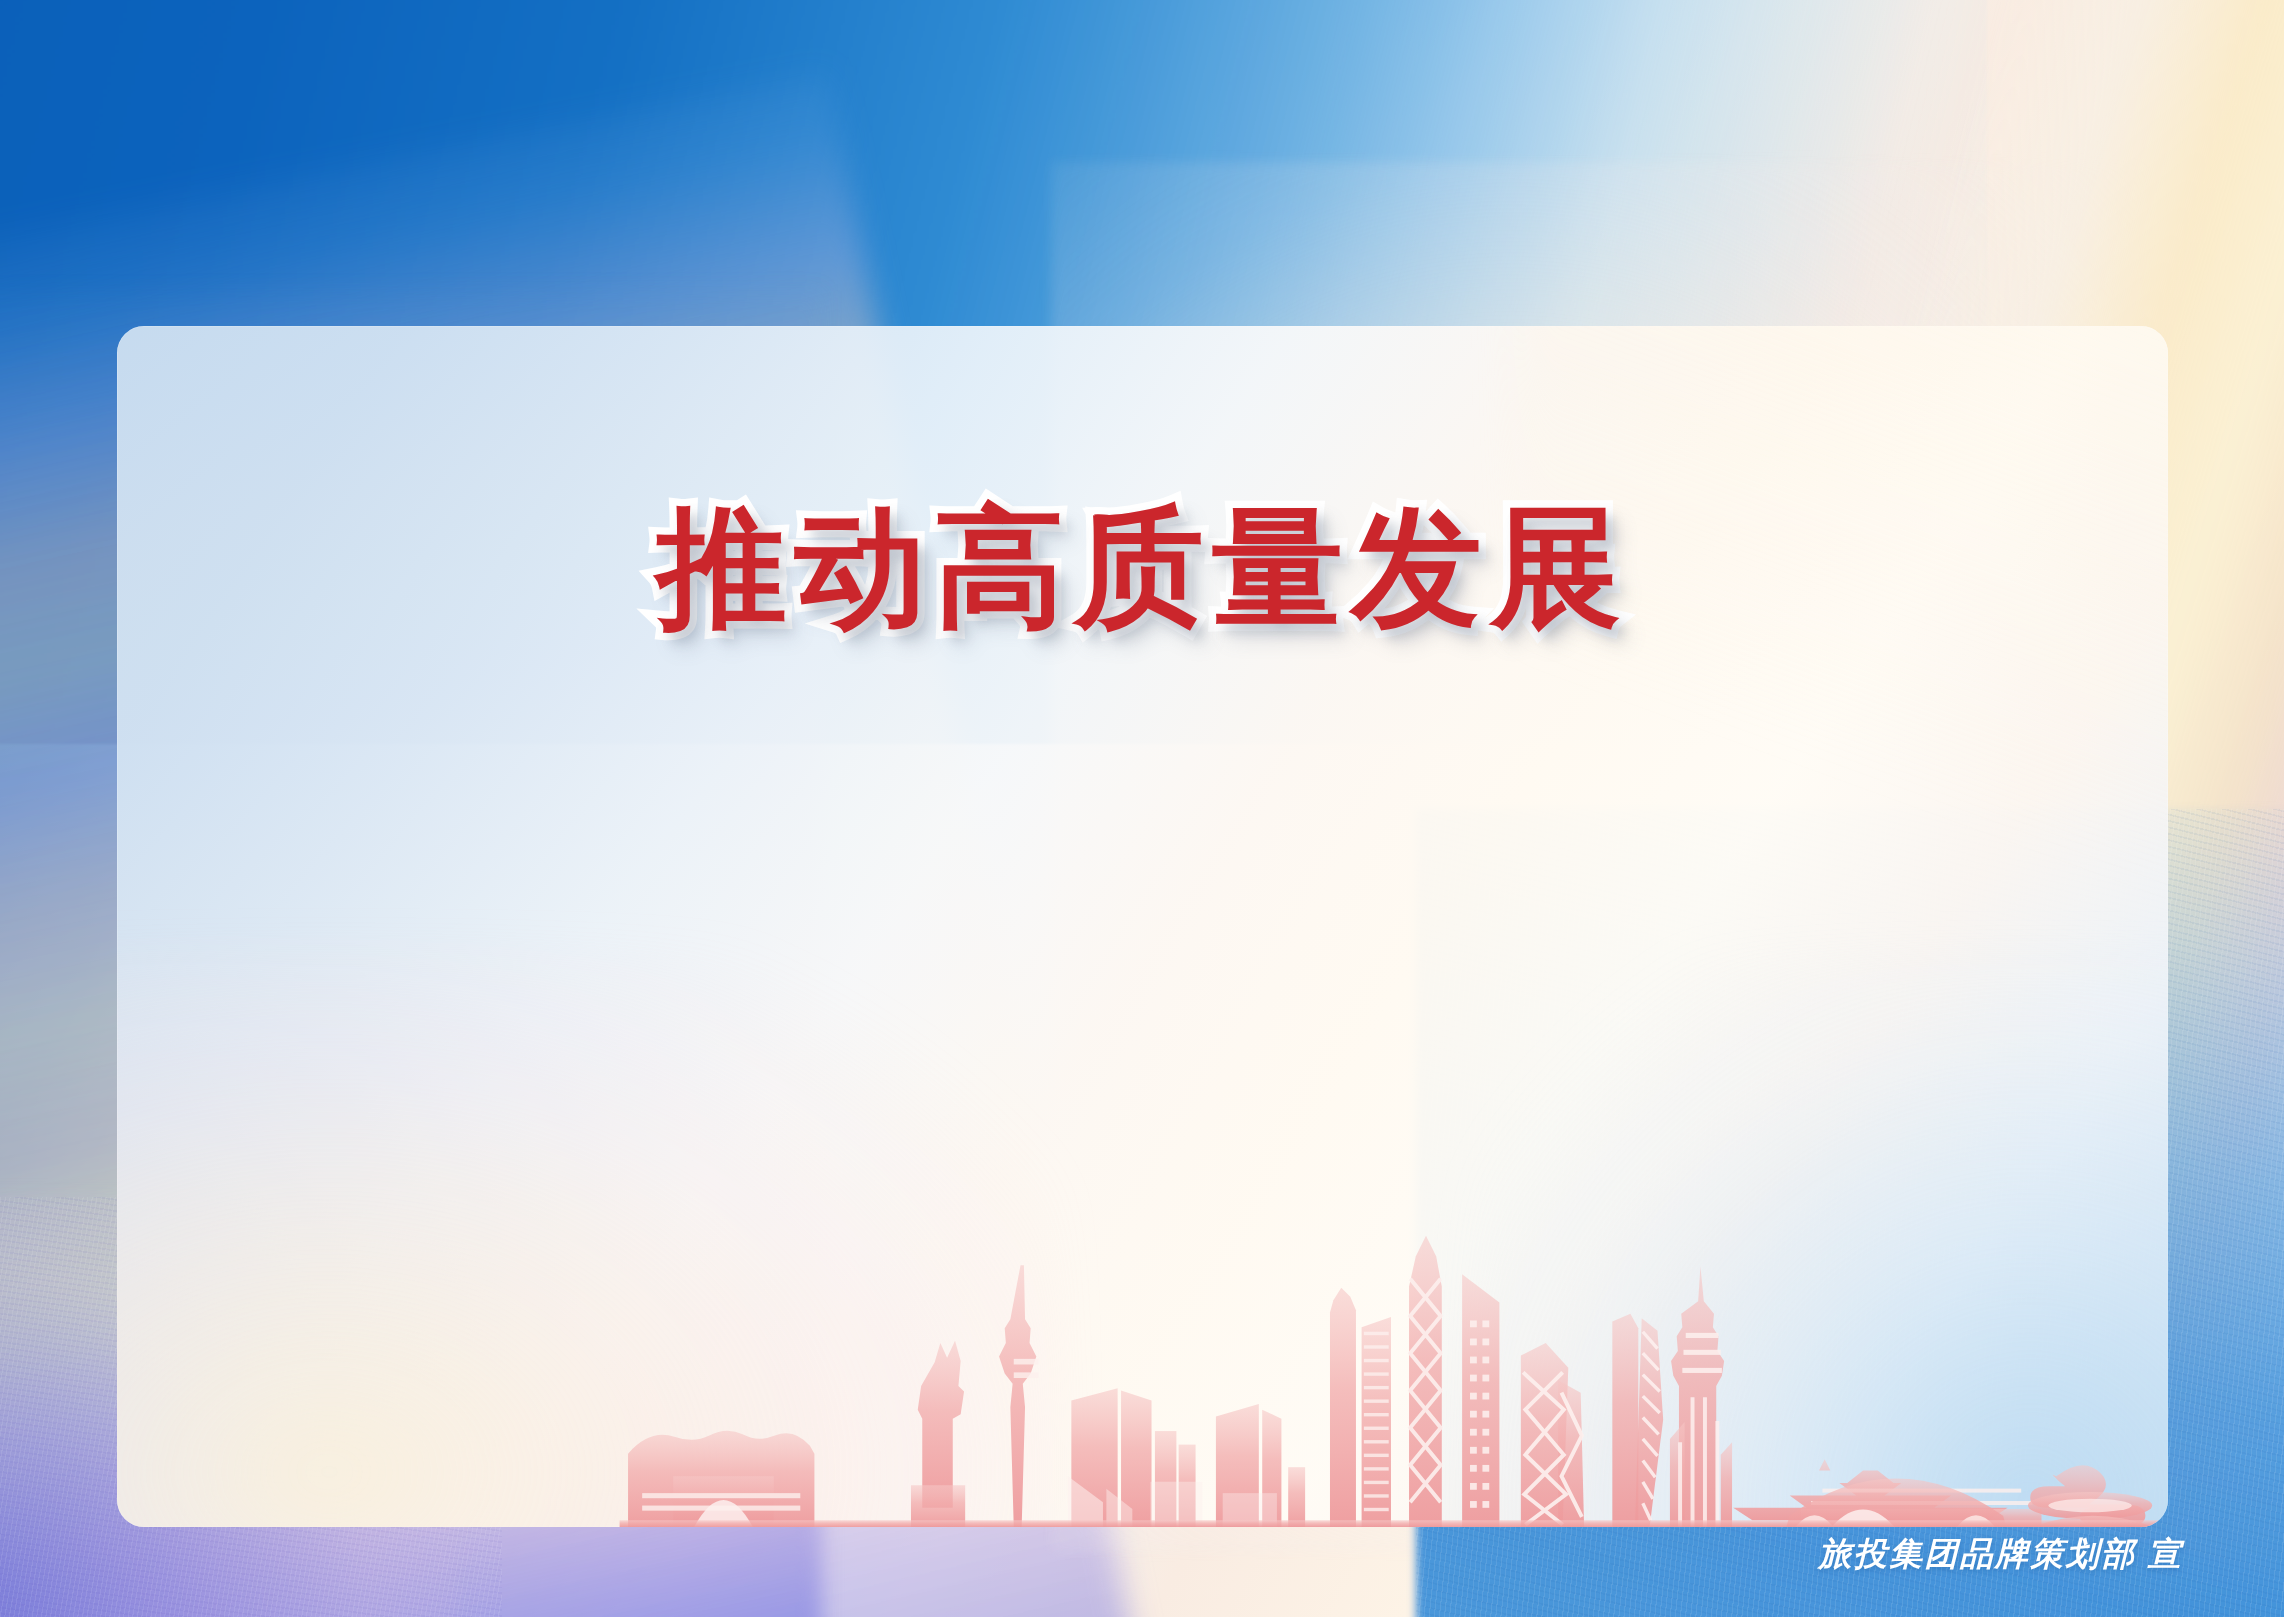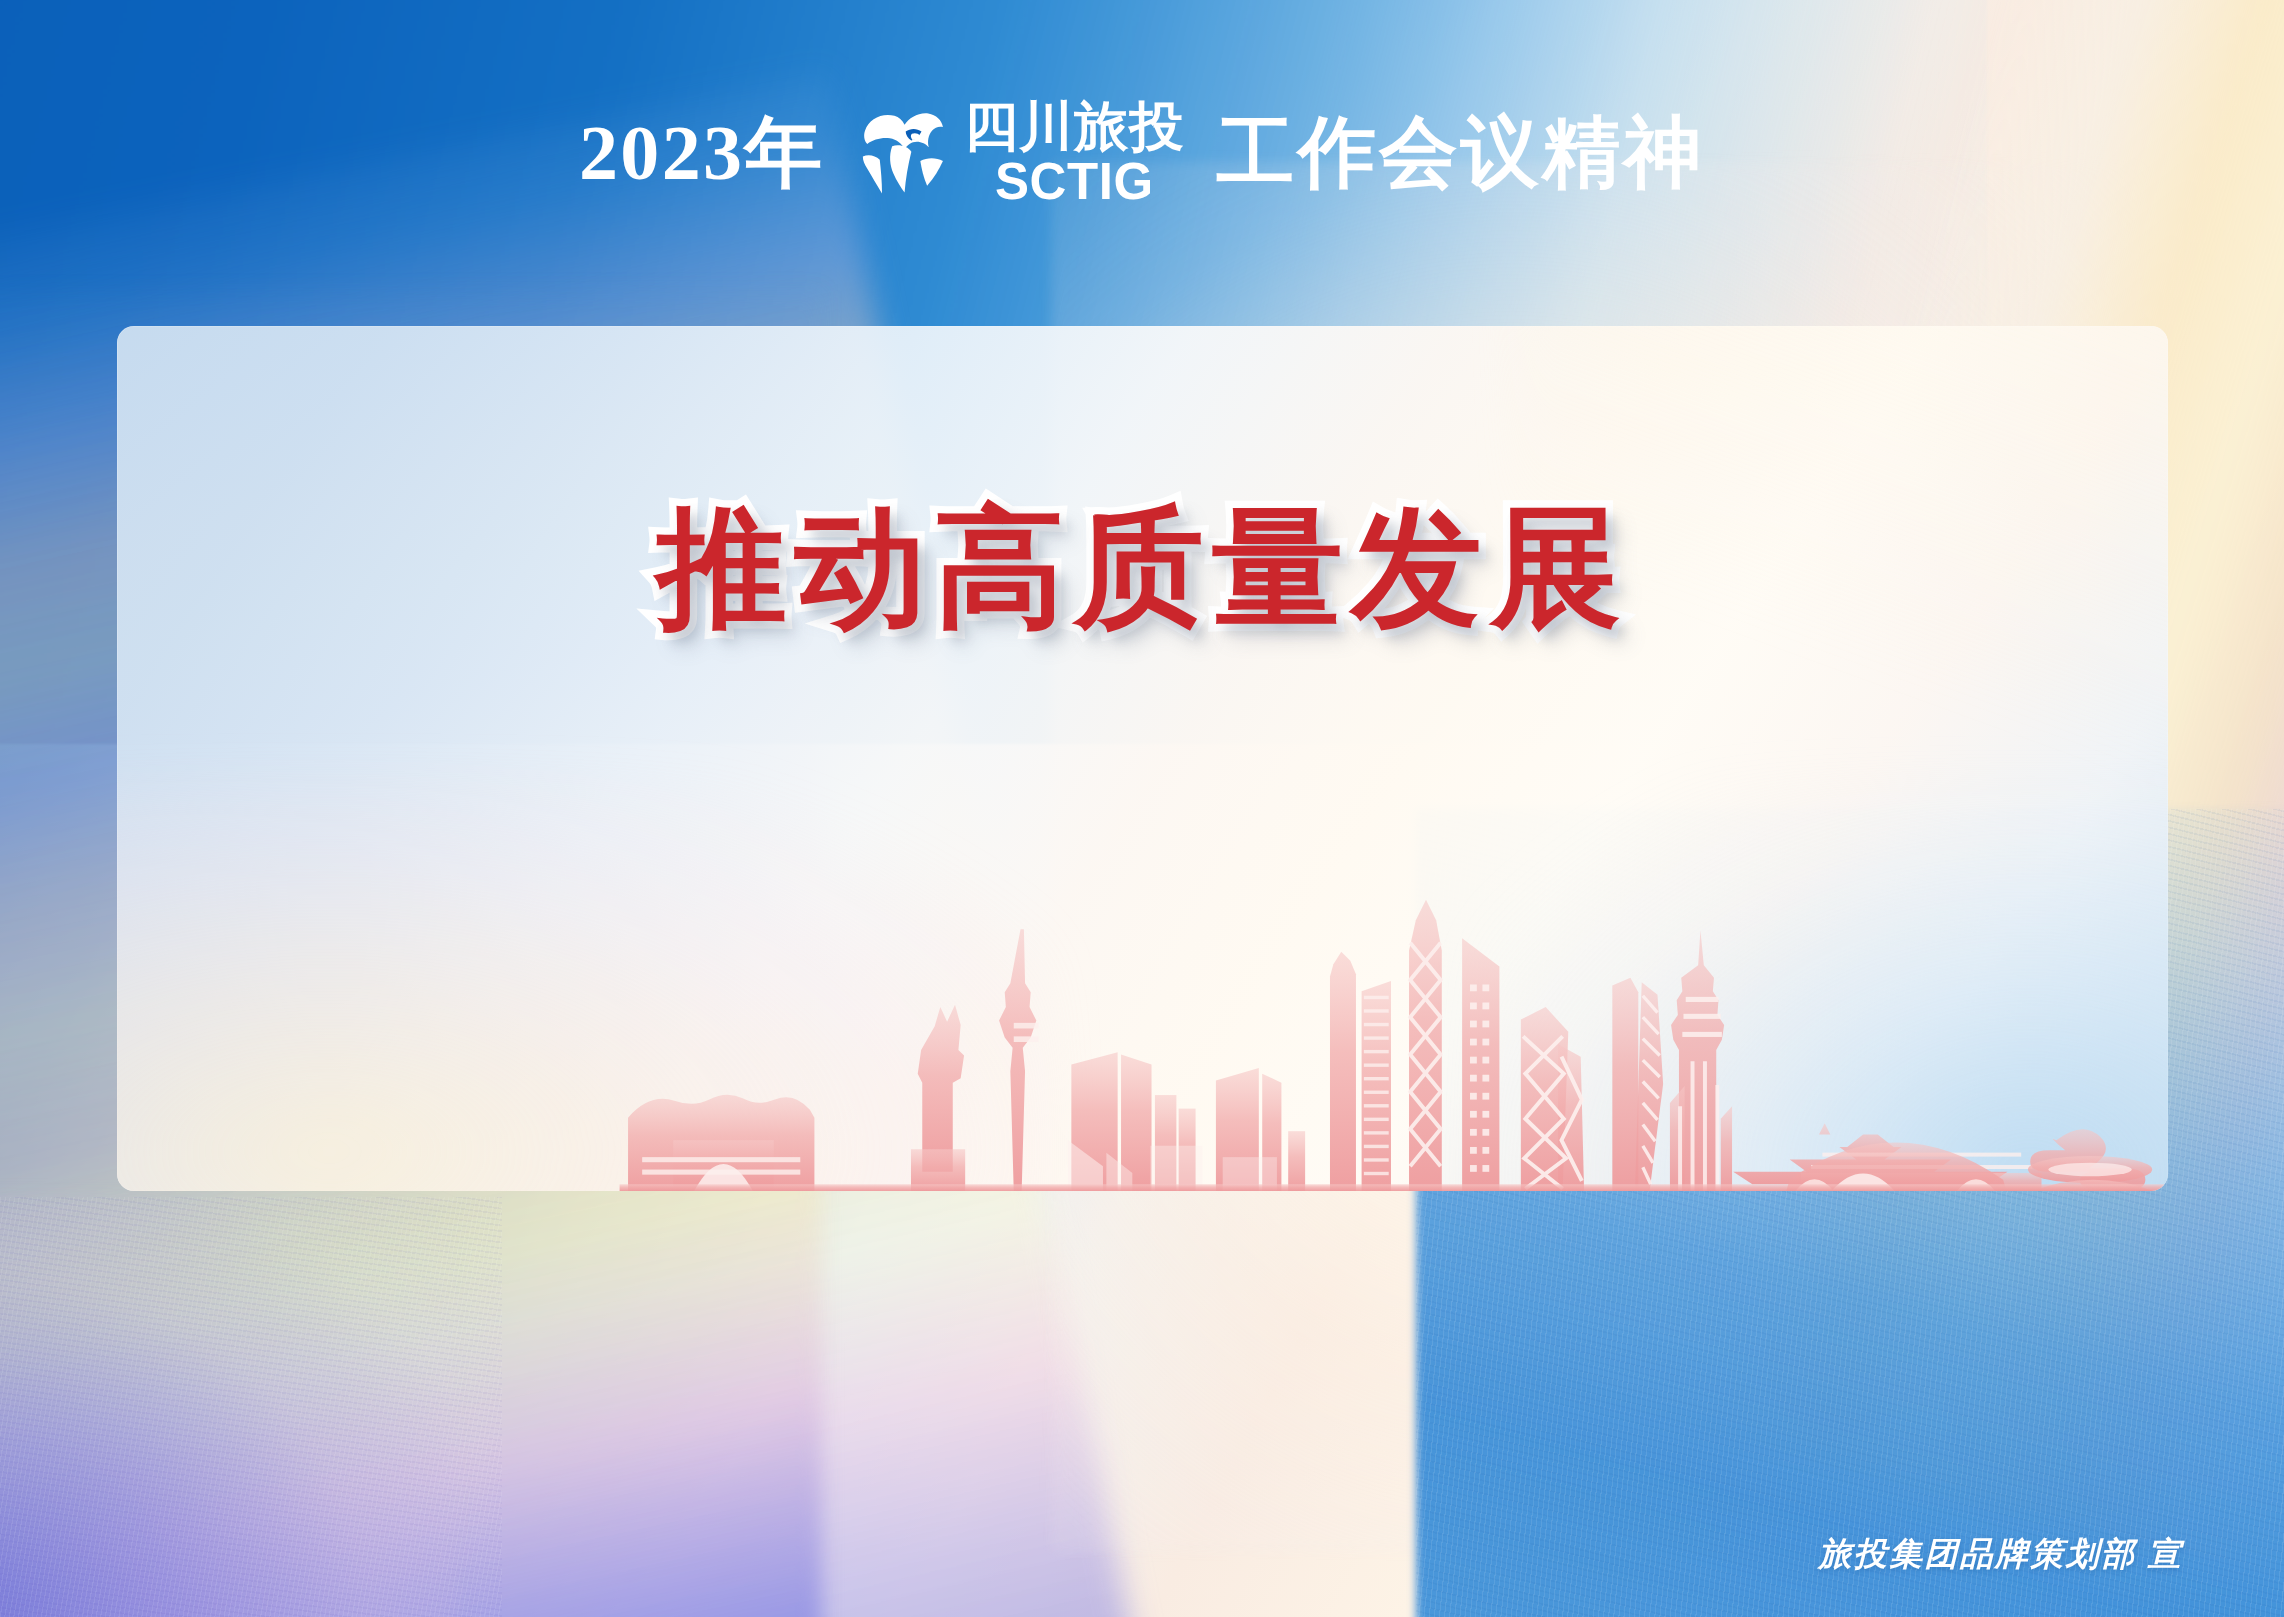--- a/index.html
+++ b/index.html
@@ -234,22 +234,22 @@
     line-height: 1;
     color: #ffffff;
     letter-spacing: 3.4px;
     white-space: nowrap;
   }
 
   
   .card {
     position: absolute;
     left: 117px; top: 326px;
-    width: 2051px; height: 865px;
-    border-radius: 17px;
+    width: 2051px; height: 1201px;
+    border-radius: 27px;
     overflow: hidden;
     z-index: 10;
     background:
       linear-gradient(124deg,
         rgba(206,224,241,0.95) 0%,
         rgba(212,228,243,0.94) 10%,
         rgba(224,236,247,0.93) 20%,
         rgba(238,245,251,0.93) 31%,
         rgba(248,249,250,0.94) 41%,
         rgba(253,248,243,0.95) 51%,
@@ -359,50 +359,20 @@
   <div class="sky-blue-top"></div>
   <div class="aurora-left"></div>
   <div class="sky-blue-left"></div>
   <div class="warm-core"></div>
   <div class="aurora-right"></div>
   <div class="sea-right"></div>
   <div class="sea-texture"></div>
   <div class="violet-corner"></div>
   <div class="violet-texture"></div>
 
-  <div class="header">
-
-    <div class="hdr-year">2023年</div>
-
-    <div class="brand-lockup">
-
-      <svg class="panda-mark" viewBox="0 0 166 156" aria-hidden="true">
-        <g fill="#ffffff">
-          <path d="M14 38 C20 18, 44 6, 66 12 C74 14, 80 20, 84 28 C92 16, 108 6, 126 8 C140 10, 150 20, 152 32
-                   C146 30, 138 32, 133 38 C126 46, 124 58, 127 68 C122 62, 114 58, 106 58
-                   C96 58, 88 64, 84 72 C80 62, 70 54, 58 52 C44 50, 28 54, 18 62 C12 56, 11 46, 14 38 Z"></path>
-          <path d="M86 40 C94 34, 106 34, 114 40 C110 48, 104 54, 96 56 C90 52, 86 46, 86 40 Z" fill="#0a5fb8"></path>
-          <path d="M97 44 C102 42, 108 43, 111 47 C108 52, 103 55, 98 55 C95 51, 94 47, 97 44 Z"></path>
-          <path d="M62 66 C74 62, 90 66, 96 76 C90 100, 86 124, 84 148 C78 140, 70 128, 64 114
-                   C58 100, 56 82, 62 66 Z"></path>
-          <path d="M10 84 C20 80, 32 82, 40 90 C42 108, 44 128, 44 150
-                   C36 136, 26 120, 18 106 C13 98, 10 91, 10 84 Z"></path>
-          <path d="M112 92 C124 86, 140 86, 152 92 C146 106, 136 122, 124 136
-                   C118 122, 114 106, 112 92 Z"></path>
-        </g>
-      </svg>
-
-      <div class="brand-words">
-        <div class="brand-cn">四川旅投</div>
-        <div class="brand-en">SCTIG</div>
-      </div>
-    </div>
-
-    <div class="hdr-suffix">工作会议精神</div>
-  </div>
 
   <div class="card">
 
     <div class="card-glow-tr"></div>
     <div class="card-glow-bl"></div>
     <div class="card-glow-br"></div>
 
     <div class="skyline">
       <svg viewBox="0 0 3632 560" preserveAspectRatio="none" aria-hidden="true">
         <defs>

